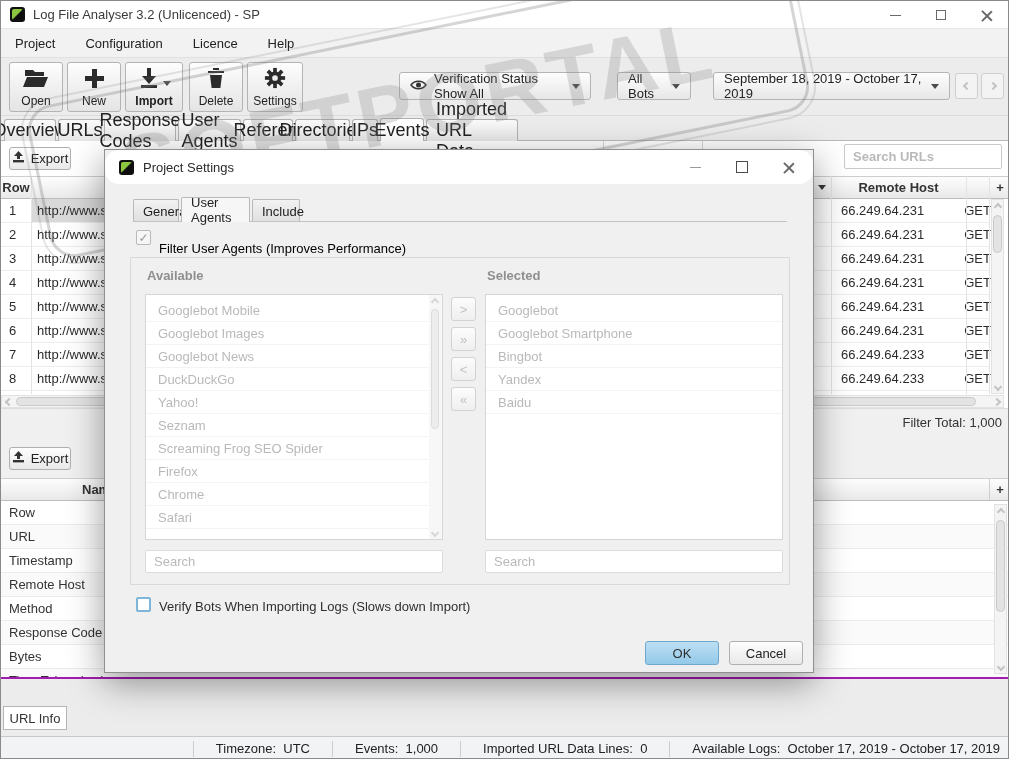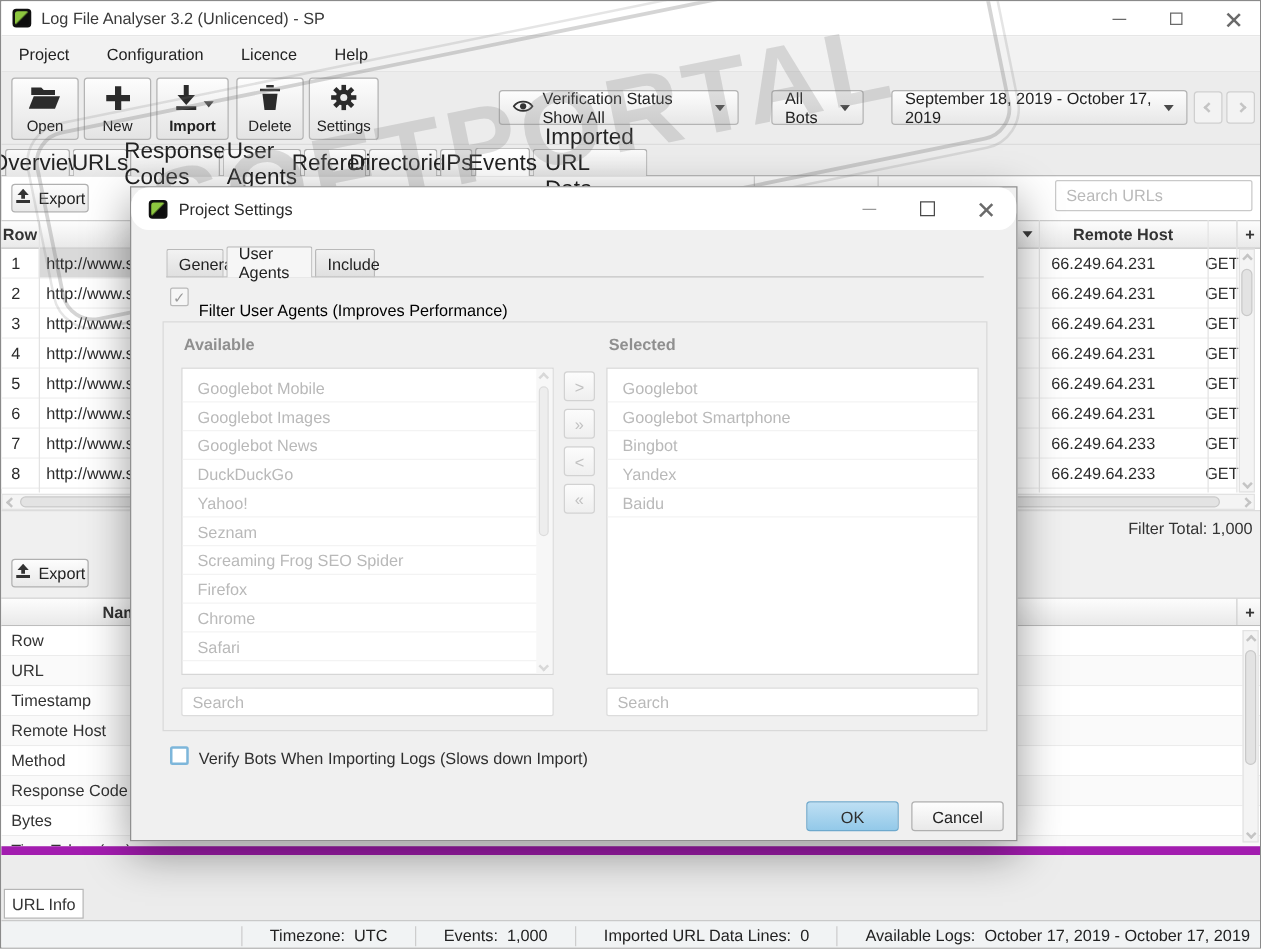--- a/index.html
+++ b/index.html
@@ -222,21 +222,21 @@
       <svg width="13" height="12" viewBox="0 0 13 12">
           <g fill="#333">
             <polygon points="6.5,0 11,5 2,5"></polygon>
             <rect x="5" y="4" width="3" height="4"></rect>
             <rect x="1" y="9" width="11" height="2.4"></rect>
           </g>
         </svg>
     </span>
     <span>Export</span>
   </div>
-  <input class="abs" style="left: 843px; top: 143px; width: 158px; height: 25px;" placeholder="Search URLs">
+  <input class="abs" style="left: 843px; top: 143px; width: 158px; height: 25px; font-weight: bold;" placeholder="Search URLs">
 
   <div class="abs thead" style="left:0; top:175px; width:1009px; height:23px;">
     <div class="hcell" style="left:0; width:30px;">Row</div>
     <div class="hcell" style="left:812px; width:18px;">
         <span class="filter-tri"></span>
       </div>
     <div class="hcell" style="left:830px; width:135px;">Remote Host</div>
     <div class="hcell" style="left:988px; width:21px; border-left:1px solid #cfcfcf;">+</div>
   </div>
   <div class="abs" style="left:0; top:198px; width:1009px; height:195px; overflow:hidden;">
@@ -348,21 +348,21 @@
       <span class="sarr" style="top:0; left:-1px;">
           <span class="chev u"></span>
         </span>
       <div class="thumb" style="left:1px; top:15px; width:9px; height:92px;"></div>
       <span class="sarr" style="bottom:0; left:-1px;">
           <span class="chev d"></span>
         </span>
     </div>
   </div>
 
-  <div class="abs" style="left:0; top:676px; width:1009px; height:59px; background:#ececec; border-top:7px solid #a21caf;">
+  <div class="abs" style="left:0; top:676px; width:1009px; height:59px; background:#ececec; border-top:2px solid #a21caf;">
     <div class="bottom-tab" style="left:2px; top:27px; width:64px; height:24px;">URL Info</div>
   </div>
 
   <div class="abs statusbar">
     <span class="stitem">Timezone:  UTC</span>
     <span class="stitem">Events:  1,000</span>
     <span class="stitem">Imported URL Data Lines:  0</span>
     <span class="stitem" style="padding-right:8px;">Available Logs:  October 17, 2019 - October 17, 2019</span>
   </div>
 

